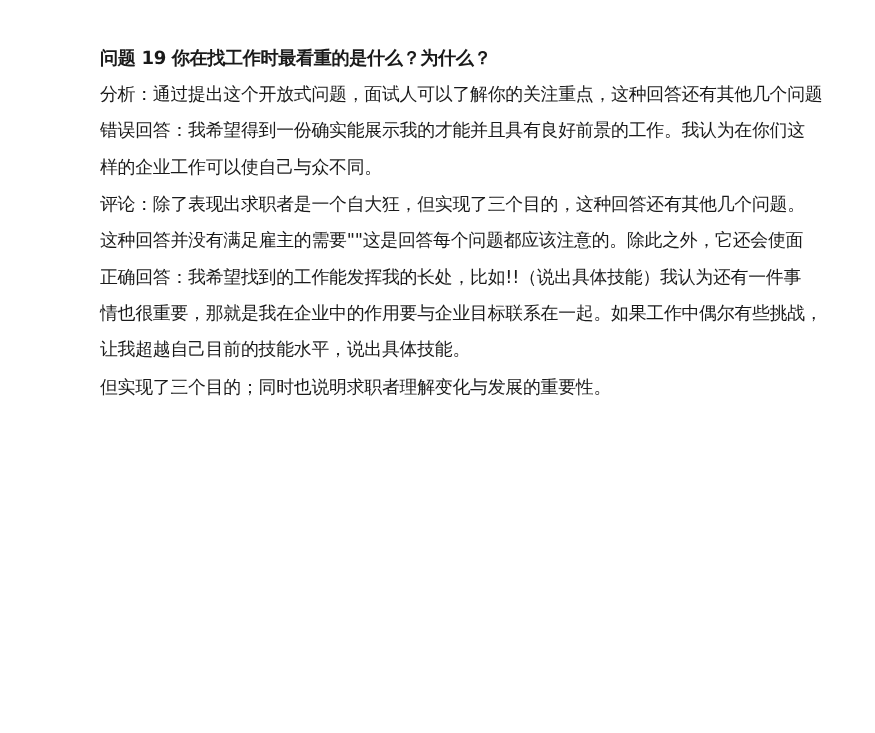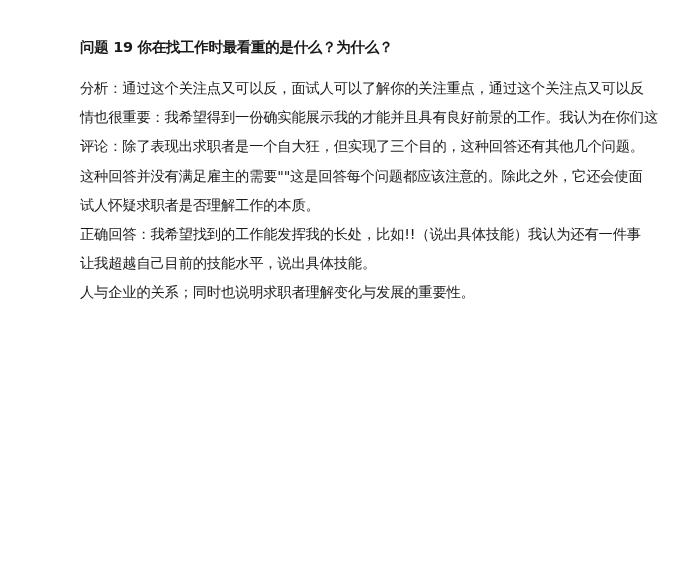--- a/index.html
+++ b/index.html
@@ -1,43 +1,44 @@
 <!DOCTYPE html>
 <html><head>
 <meta charset="utf-8">
 <style>
   html, body { margin:0; padding:0; background:#ffffff; }
   body { width:700px; height:586px; position:relative; overflow:hidden;
          font-family:"DejaVu Sans", "Liberation Sans", sans-serif; color:#1a1a1a; }
   .doc { position:absolute; left:80px; top:36px; width:556px; }
-  .title { font-size:14.5px; font-weight:bold; line-height:22px; margin:0 0 16px 0; letter-spacing:-0.3px; }
+  .title { font-size:14.5px; font-weight:bold; line-height:22px; margin:0 0 4px 0; letter-spacing:-0.3px; }
   .para { font-size:14.3px; line-height:29.2px; margin:0; letter-spacing:-0.2px; text-align:justify; }
   .line { display:block; white-space:nowrap; }
 </style>
 </head>
 <body>
 
 <div class="doc">
   <p class="title">问题 19 你在找工作时最看重的是什么？为什么？</p>
 
   <p class="para">
-    <span class="line">分析：通过这个关注点又可以反，面试人可以了解你的关注重点，通过这个关注点又可以反</span>
+    <span class="line">分析：通过提出这个开放式问题，面试人可以了解你的关注重点，这种回答还有其他几个问题</span>
   </p>
 
   <p class="para">
-    <span class="line">情也很重要：我希望得到一份确实能展示我的才能并且具有良好前景的工作。我认为在你们这</span>
+    <span class="line">错误回答：我希望得到一份确实能展示我的才能并且具有良好前景的工作。我认为在你们这</span>
+    <span class="line">样的企业工作可以使自己与众不同。</span>
   </p>
 
   <p class="para">
     <span class="line">评论：除了表现出求职者是一个自大狂，但实现了三个目的，这种回答还有其他几个问题。</span>
     <span class="line">这种回答并没有满足雇主的需要""这是回答每个问题都应该注意的。除此之外，它还会使面</span>
-    <span class="line">试人怀疑求职者是否理解工作的本质。</span>
   </p>
 
   <p class="para">
     <span class="line">正确回答：我希望找到的工作能发挥我的长处，比如!!（说出具体技能）我认为还有一件事</span>
+    <span class="line">情也很重要，那就是我在企业中的作用要与企业目标联系在一起。如果工作中偶尔有些挑战，</span>
     <span class="line">让我超越自己目前的技能水平，说出具体技能。</span>
   </p>
 
   <p class="para">
-    <span class="line">人与企业的关系；同时也说明求职者理解变化与发展的重要性。</span>
+    <span class="line">但实现了三个目的；同时也说明求职者理解变化与发展的重要性。</span>
   </p>
 </div>
 
 </body></html>

